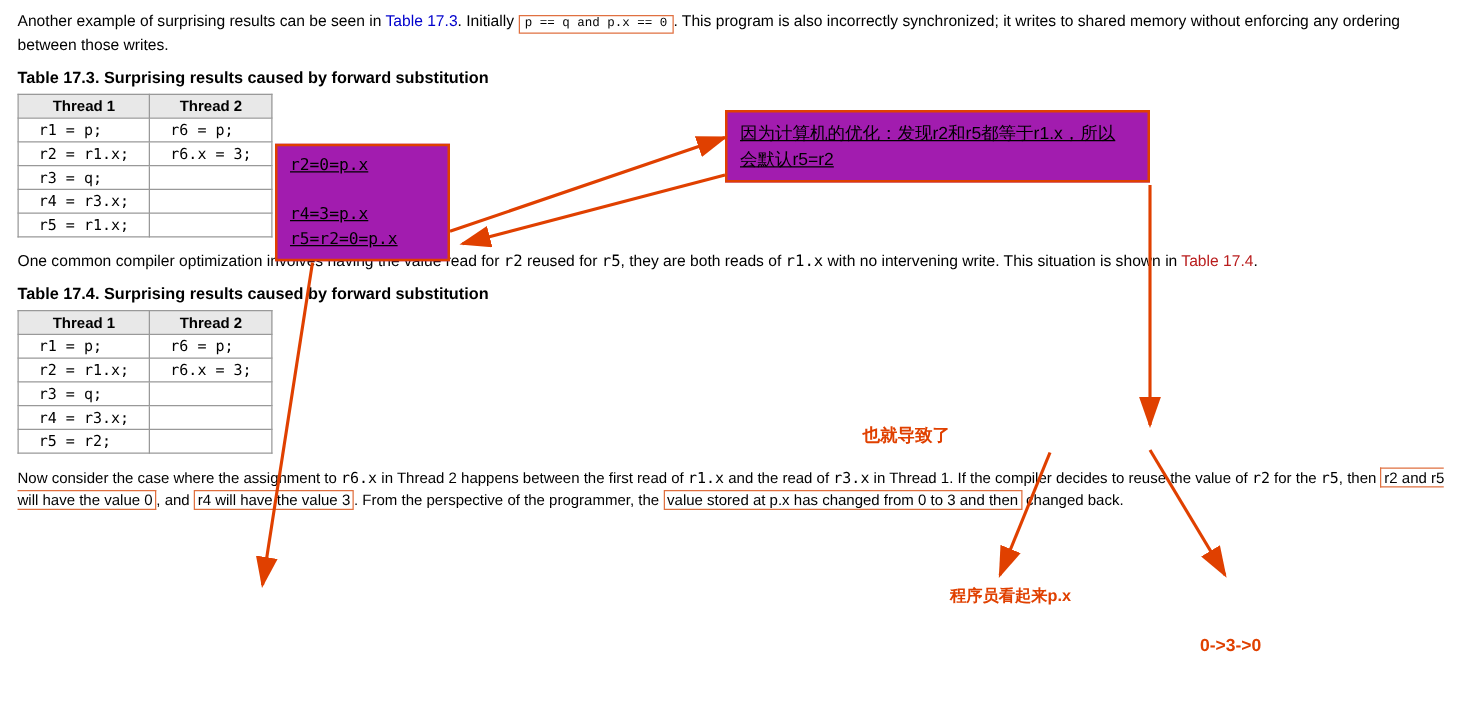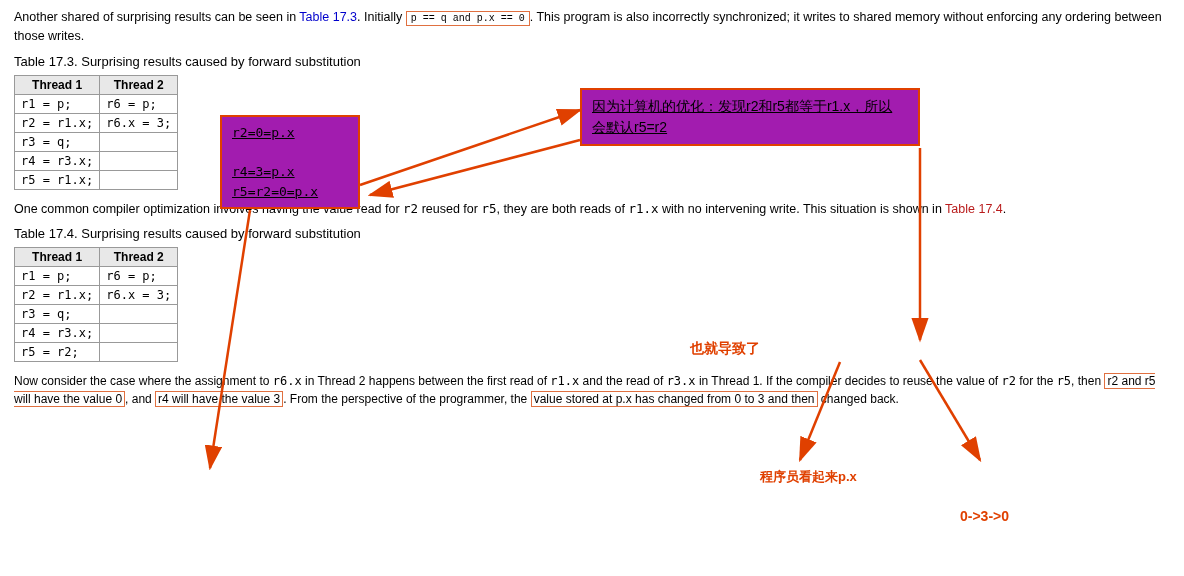--- a/index.html
+++ b/index.html
@@ -26,32 +26,32 @@
       text-decoration: none;
     }
     .code-inline {
       font-family: Liberation Mono, monospace;
       font-size: 10px;
       border: 1.5px solid #e07040;
       padding: 1px 4px;
       background: #fff;
     }
     .table-title {
-      font-weight: normal;
+      font-weight: bold;
       font-size: 13px;
       margin-bottom: 6px;
     }
     table.thread-table {
       border-collapse: collapse;
       margin-bottom: 10px;
       font-size: 12.5px;
     }
     table.thread-table th, table.thread-table td {
       border: 1px solid #999;
-      padding: 2px 6px;
+      padding: 2px 16px;
       font-family: monospace;
       font-size: 12px;
       white-space: nowrap;
     }
     table.thread-table th {
       background: #e8e8e8;
       font-family: Arial, sans-serif;
       font-weight: bold;
       text-align: center;
     }
@@ -90,21 +90,21 @@
       height: 576px;
       pointer-events: none;
     }
   </style>
 </head>
 <body>
 
 <div class="content">
 
   <div class="intro-text">
-    <span>Another shared of surprising results can be seen in </span><a>Table 17.3</a><span>. Initially </span><span class="code-inline">p == q and p.x == 0</span><span>. This program is also incorrectly synchronized; it writes to shared memory without enforcing any ordering between those writes.</span>
+    <span>Another example of surprising results can be seen in </span><a>Table 17.3</a><span>. Initially </span><span class="code-inline">p == q and p.x == 0</span><span>. This program is also incorrectly synchronized; it writes to shared memory without enforcing any ordering between those writes.</span>
   </div>
 
   <div class="table-title">Table 17.3. Surprising results caused by forward substitution</div>
 
   <table class="thread-table">
     <thead>
       <tr>
         <th>Thread 1</th>
         <th>Thread 2</th>
       </tr>

